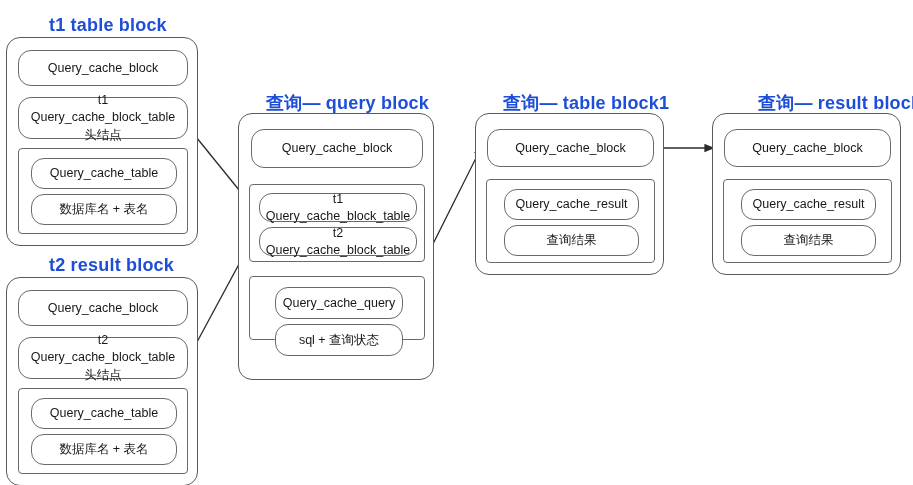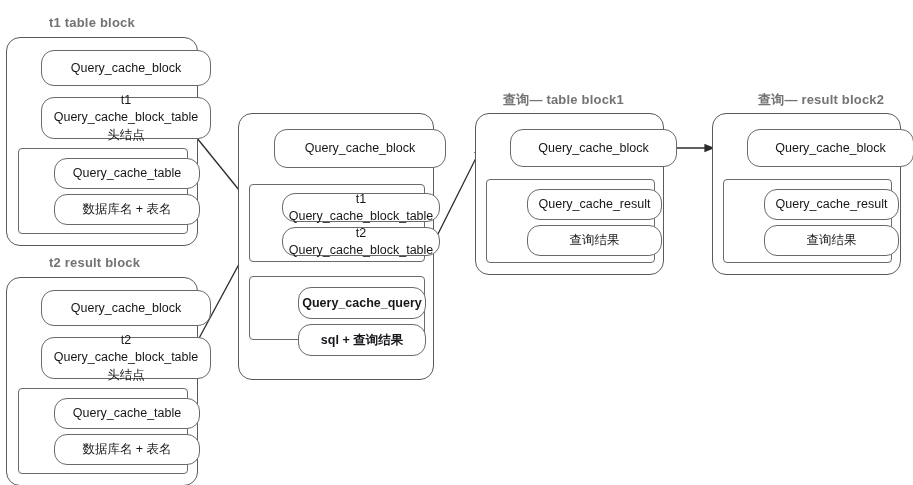--- a/index.html
+++ b/index.html
@@ -22,22 +22,22 @@
     left: 0;
     top: 0;
     width: 913px;
     height: 485px;
     pointer-events: none;
   }
   
   .group-title {
     position: absolute;
     font-weight: bold;
-    font-size: 13px;
-    color: #737373;
+    font-size: 18px;
+    color: #1d4ed8;
     white-space: nowrap;
     letter-spacing: 0.2px;
   }
   
   .outer-box {
     position: absolute;
     box-sizing: border-box;
     border: 1.6px solid #5a5a5a;
     border-radius: 14px;
     background: #ffffff;
@@ -58,21 +58,20 @@
     border-radius: 13px;
     background: #ffffff;
     display: flex;
     align-items: center;
     justify-content: center;
     text-align: center;
     font-size: 12.5px;
     color: #17171b;
     line-height: 1.35;
     padding: 2px 6px;
-    margin-left: 23px;
   }
   .pill.two-line {
     flex-direction: column;
     justify-content: center;
   }
   .pill .l1, .pill .l2 {
     display: block;
     width: 100%;
   }
   .pill .l2 {
@@ -127,33 +126,34 @@
       <span class="l1">t2 Query_cache_block_table</span>
       <span class="l2">头结点</span>
     </div>
 
     <div class="sub-box" style="left:11px; top:110px; width:170px; height:86px;">
       <div class="pill" style="left:12px; top:9px; width:146px; height:31px;">Query_cache_table</div>
       <div class="pill" style="left:12px; top:45px; width:146px; height:31px;">数据库名 + 表名</div>
     </div>
   </div>
 
+  <div class="group-title" style="left:266px; top:91px;">查询— query block</div>
 
   <div class="outer-box" style="left:238px; top:113px; width:196px; height:267px;">
 
     <div class="pill" style="left:12px; top:15px; width:172px; height:39px;">Query_cache_block</div>
 
     <div class="sub-box" style="left:10px; top:70px; width:176px; height:78px;">
       <div class="pill" style="left:9px; top:8px; width:158px; height:29px;">t1 Query_cache_block_table</div>
       <div class="pill" style="left:9px; top:42px; width:158px; height:29px;">t2 Query_cache_block_table</div>
     </div>
 
-    <div class="sub-box" style="left:10px; top:162px; width:176px; height:64px;font-weight:bold;">
+    <div class="sub-box" style="left:10px; top:162px; width:176px; height:64px;">
       <div class="pill" style="left:25px; top:10px; width:128px; height:32px;">Query_cache_query</div>
-      <div class="pill" style="left:25px; top:47px; width:128px; height:32px;">sql + 查询结果</div>
+      <div class="pill" style="left:25px; top:47px; width:128px; height:32px;">sql + 查询状态</div>
     </div>
   </div>
 
   <div class="group-title" style="left:503px; top:91px;">查询— table block1</div>
 
   <div class="outer-box" style="left:475px; top:113px; width:189px; height:162px;">
 
     <div class="pill" style="left:11px; top:15px; width:167px; height:38px;">Query_cache_block</div>
 
     <div class="sub-box" style="left:10px; top:65px; width:169px; height:84px;">

